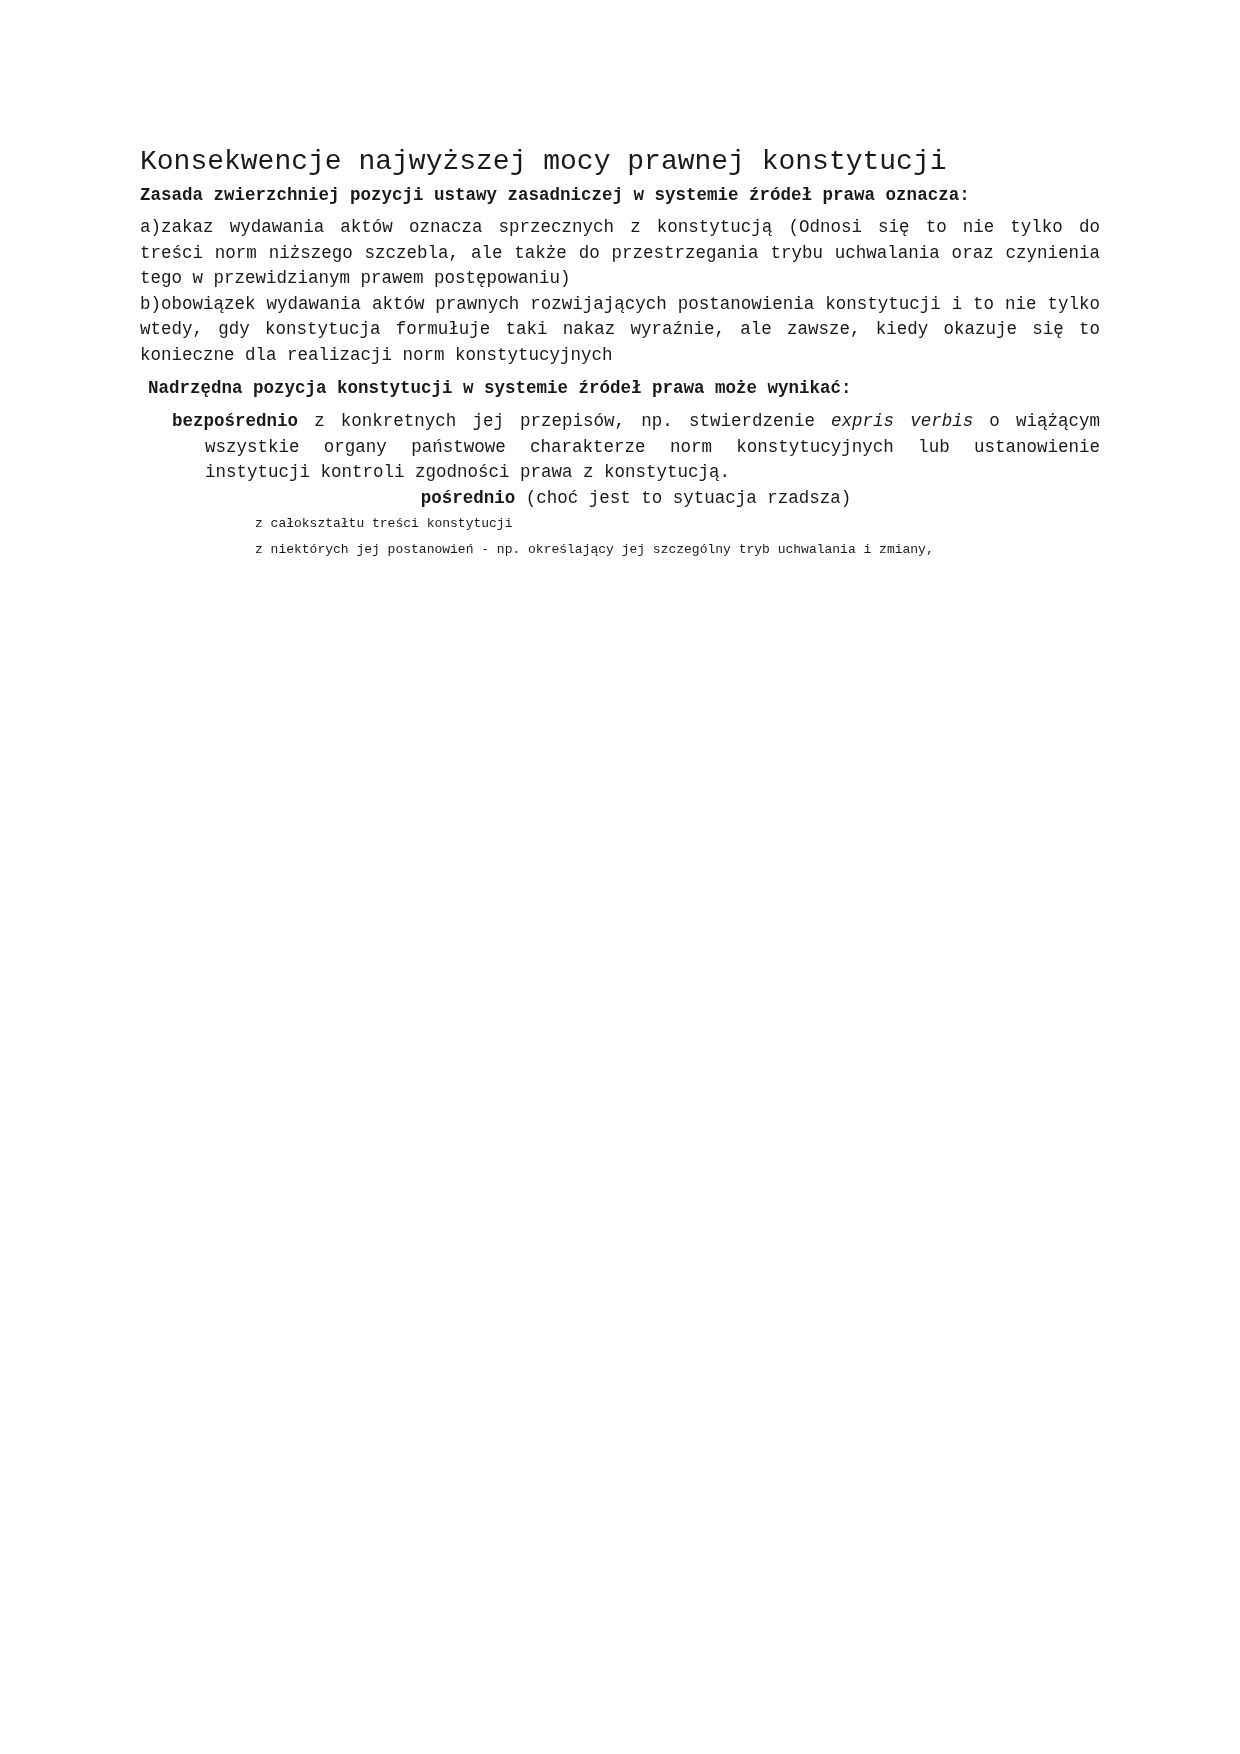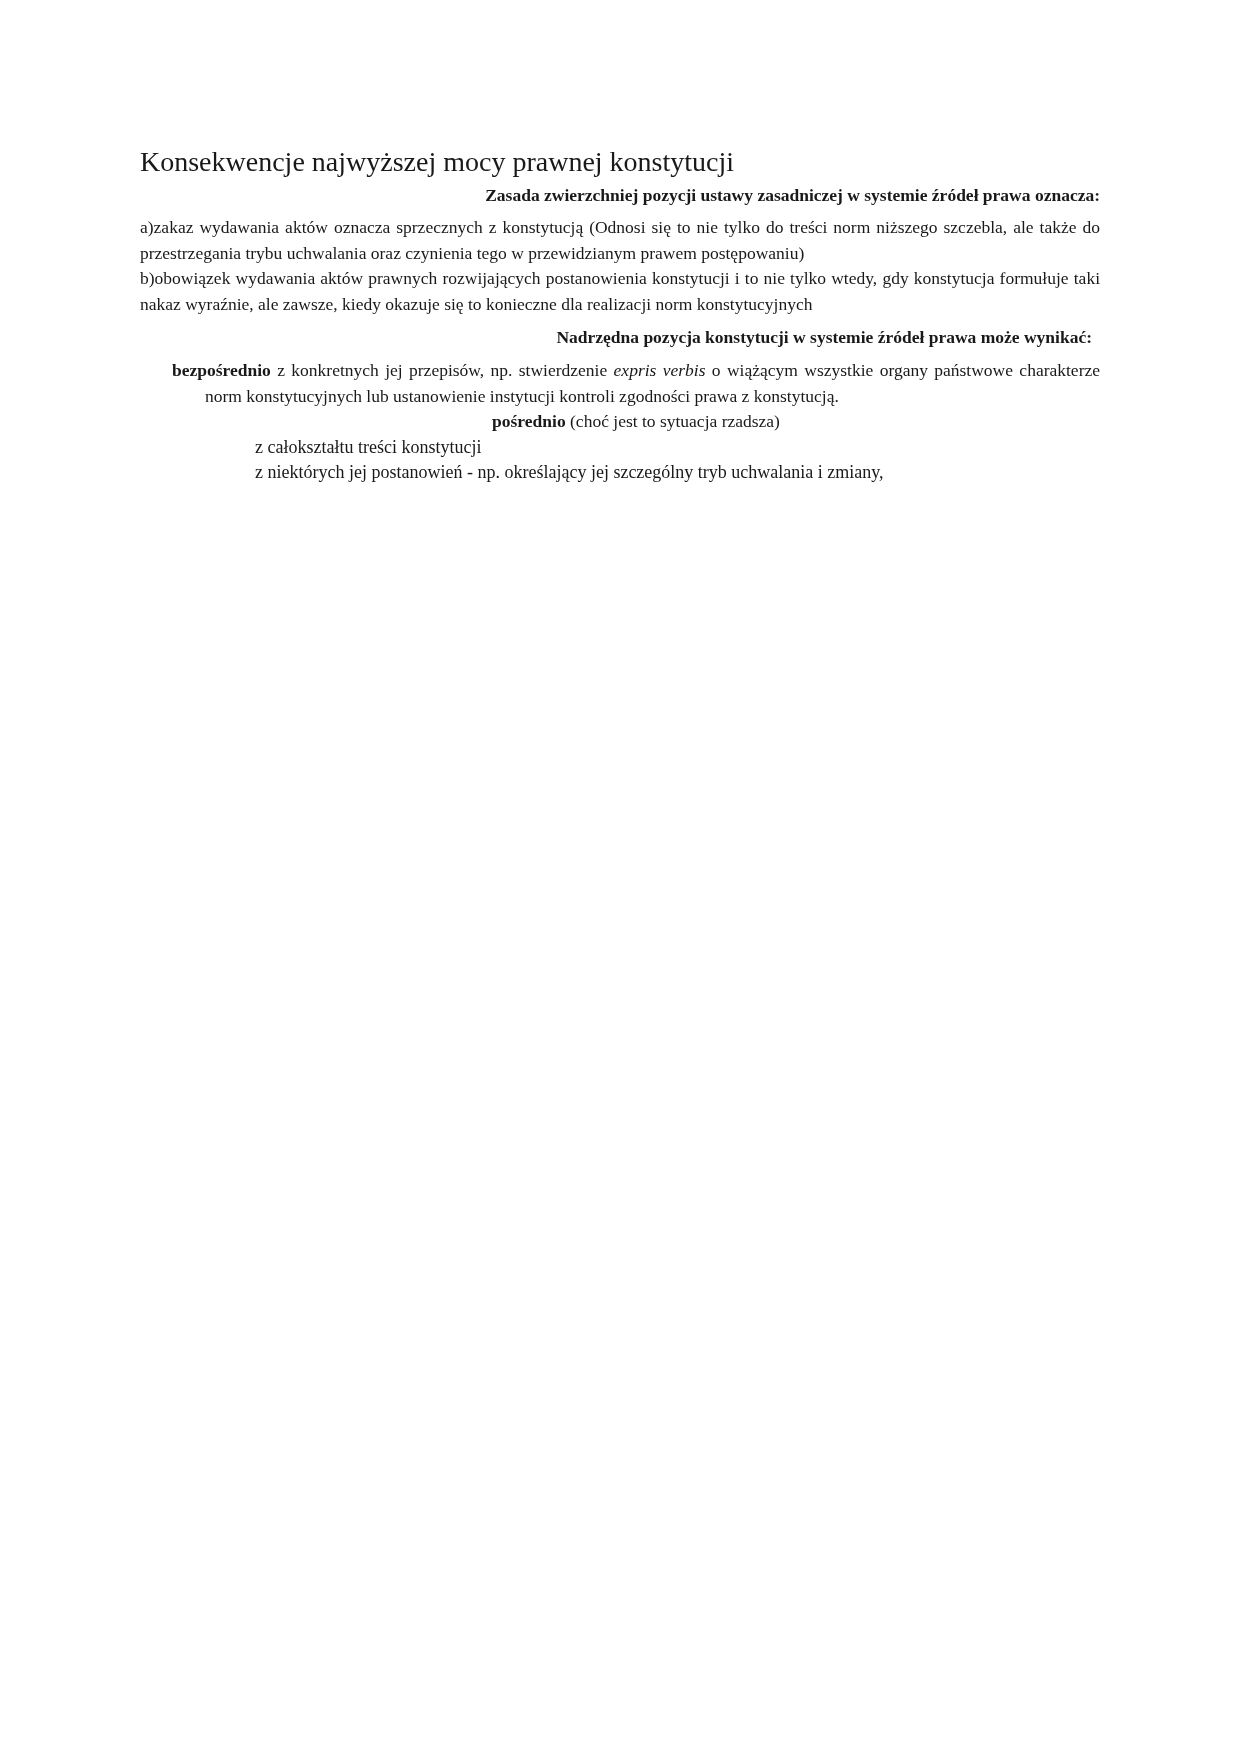--- a/index.html
+++ b/index.html
@@ -5,21 +5,21 @@
   html, body {
     margin: 0;
     padding: 0;
     background: #ffffff;
   }
   .page {
     position: relative;
     width: 1108px;
     height: 1754px;
     background: #ffffff;
-    font-family: Liberation Serif, serif;
+    font-family: Liberation Mono, monospace;
     color: #191919;
     overflow: hidden;
   }
   .content {
     position: absolute;
     left: 140px;
     top: 145px;
     width: 960px;
   }
   h1.doc-heading {
@@ -31,21 +31,20 @@
     color: #191919;
   }
   h1.doc-heading.second {
     margin-top: -2px;
   }
   p.lead {
     margin: 5px 0 7px 0;
     font-size: 17.5px;
     font-weight: 700;
     line-height: 25px;
-    text-align: right;
   }
   p.lead.second {
     margin: 8px;
   }
   p.body-par {
     margin: 0;
     font-size: 17.5px;
     font-weight: 400;
     line-height: 25.5px;
     text-align: justify;
@@ -54,21 +53,21 @@
     padding-left: 65px;
     text-indent: -33px;
     margin-top: 4px;
   }
   p.item-indirect {
     padding-left: 32px;
     text-align: center;
   }
   p.sub-item {
     margin: 0;
-    font-size: 18px;
+    font-size: 13px;
     font-weight: 400;
     line-height: 25.5px;
     padding-left: 115px;
     text-align: left;
   }
   .term {
     font-weight: 700;
   }
   em.latin {
     font-style: italic;

